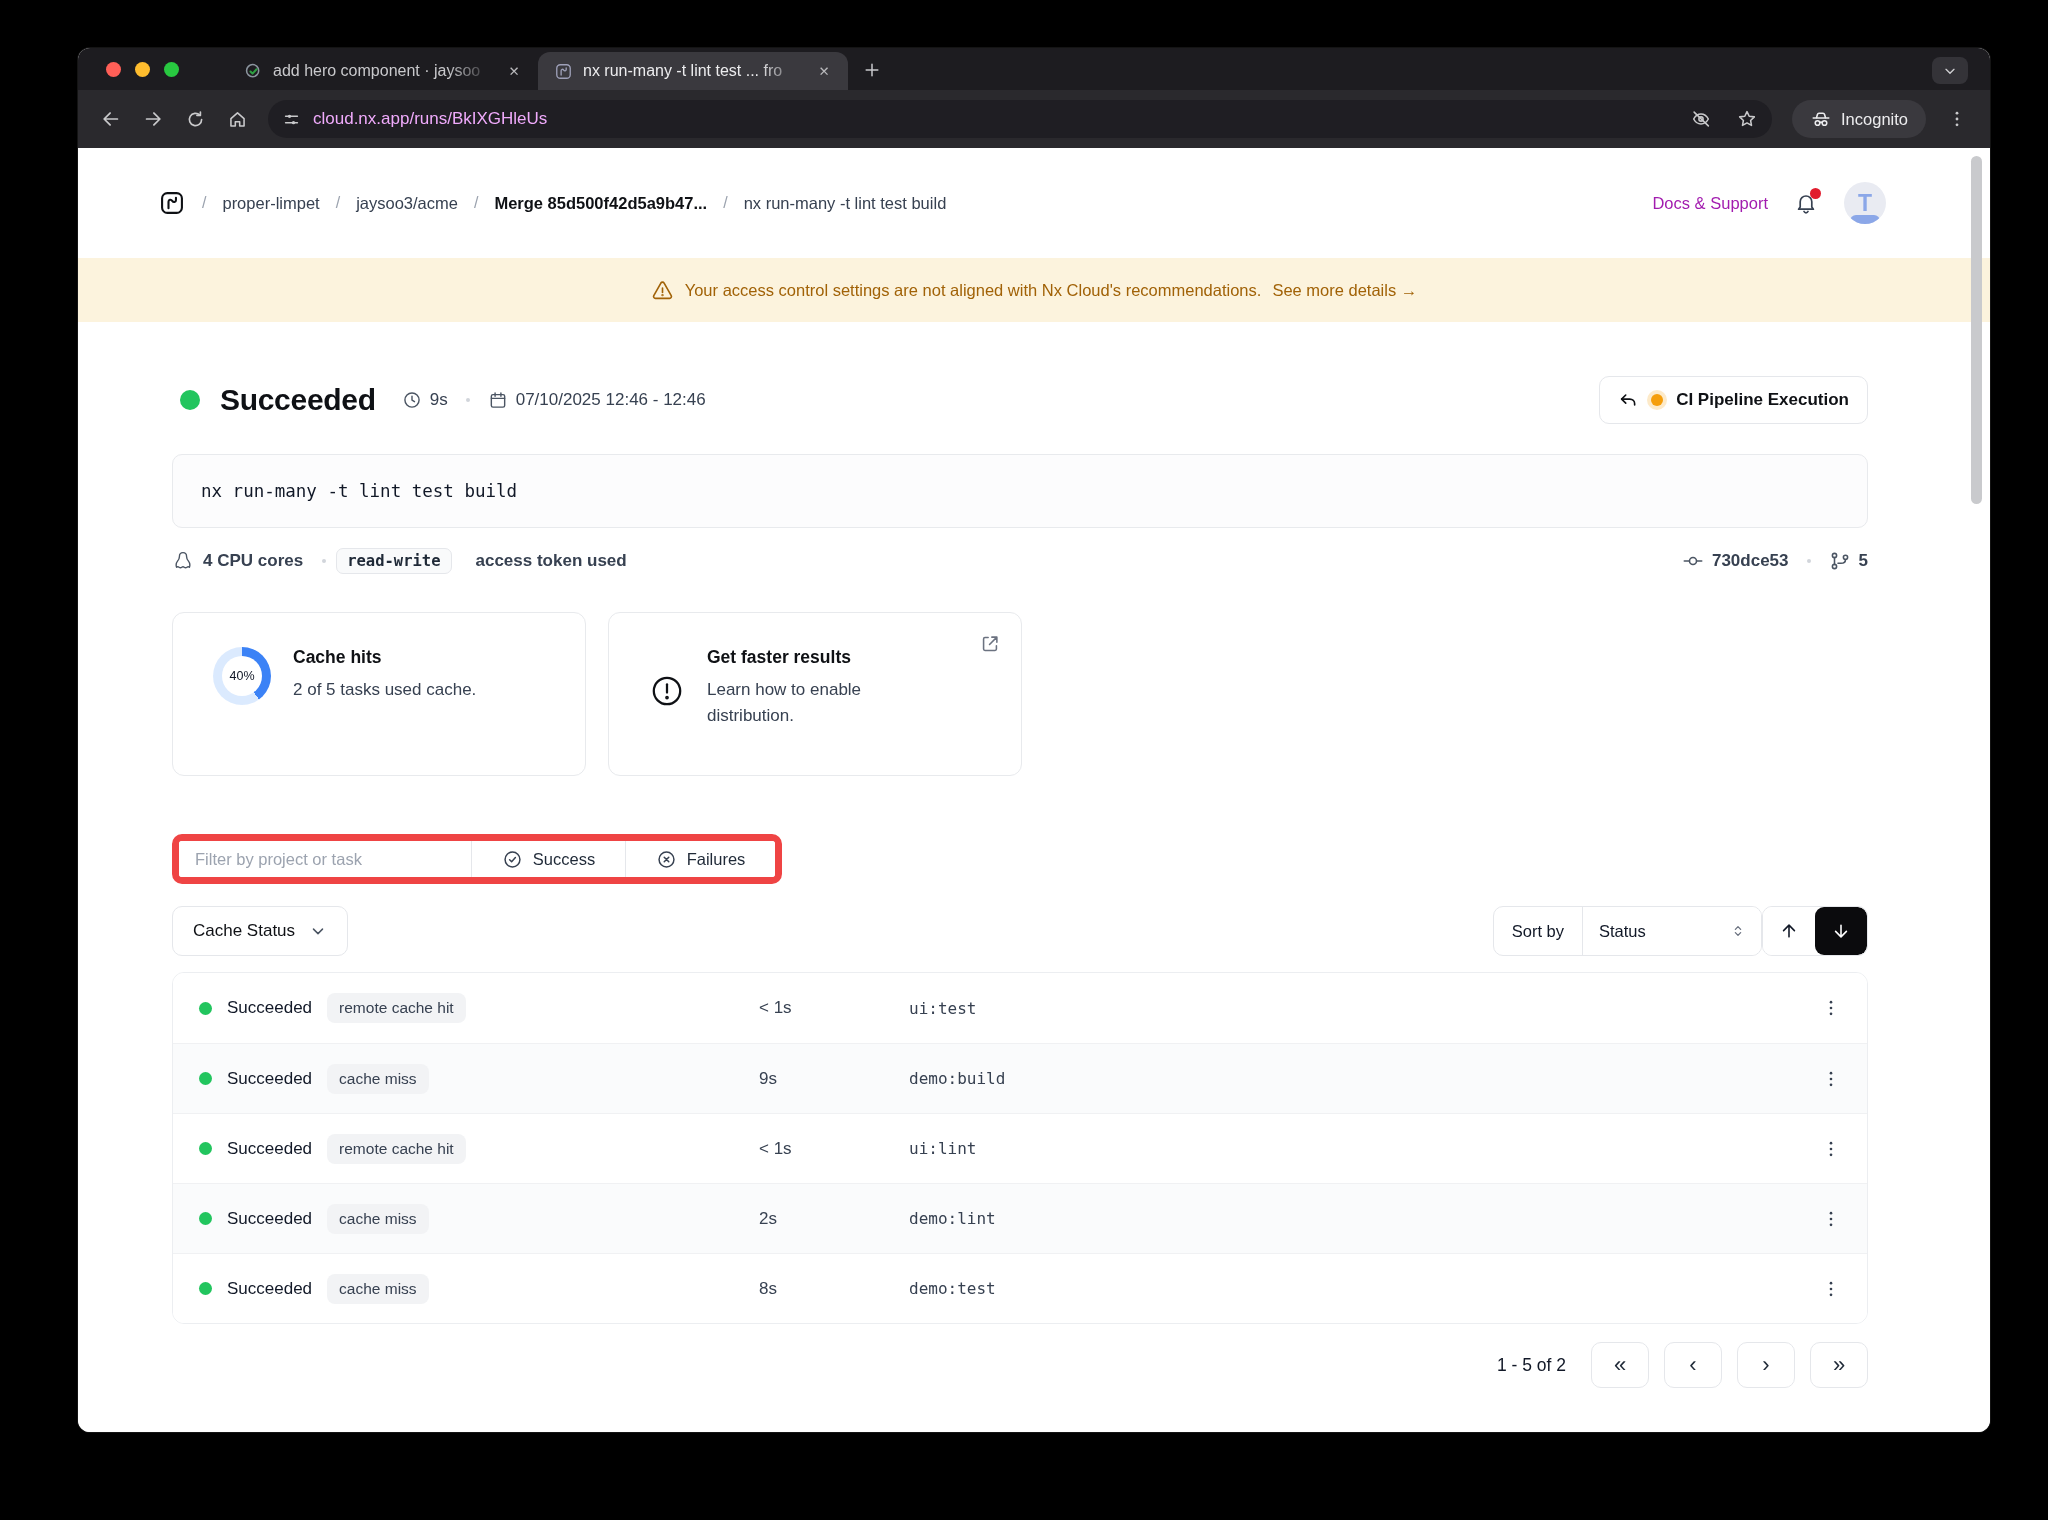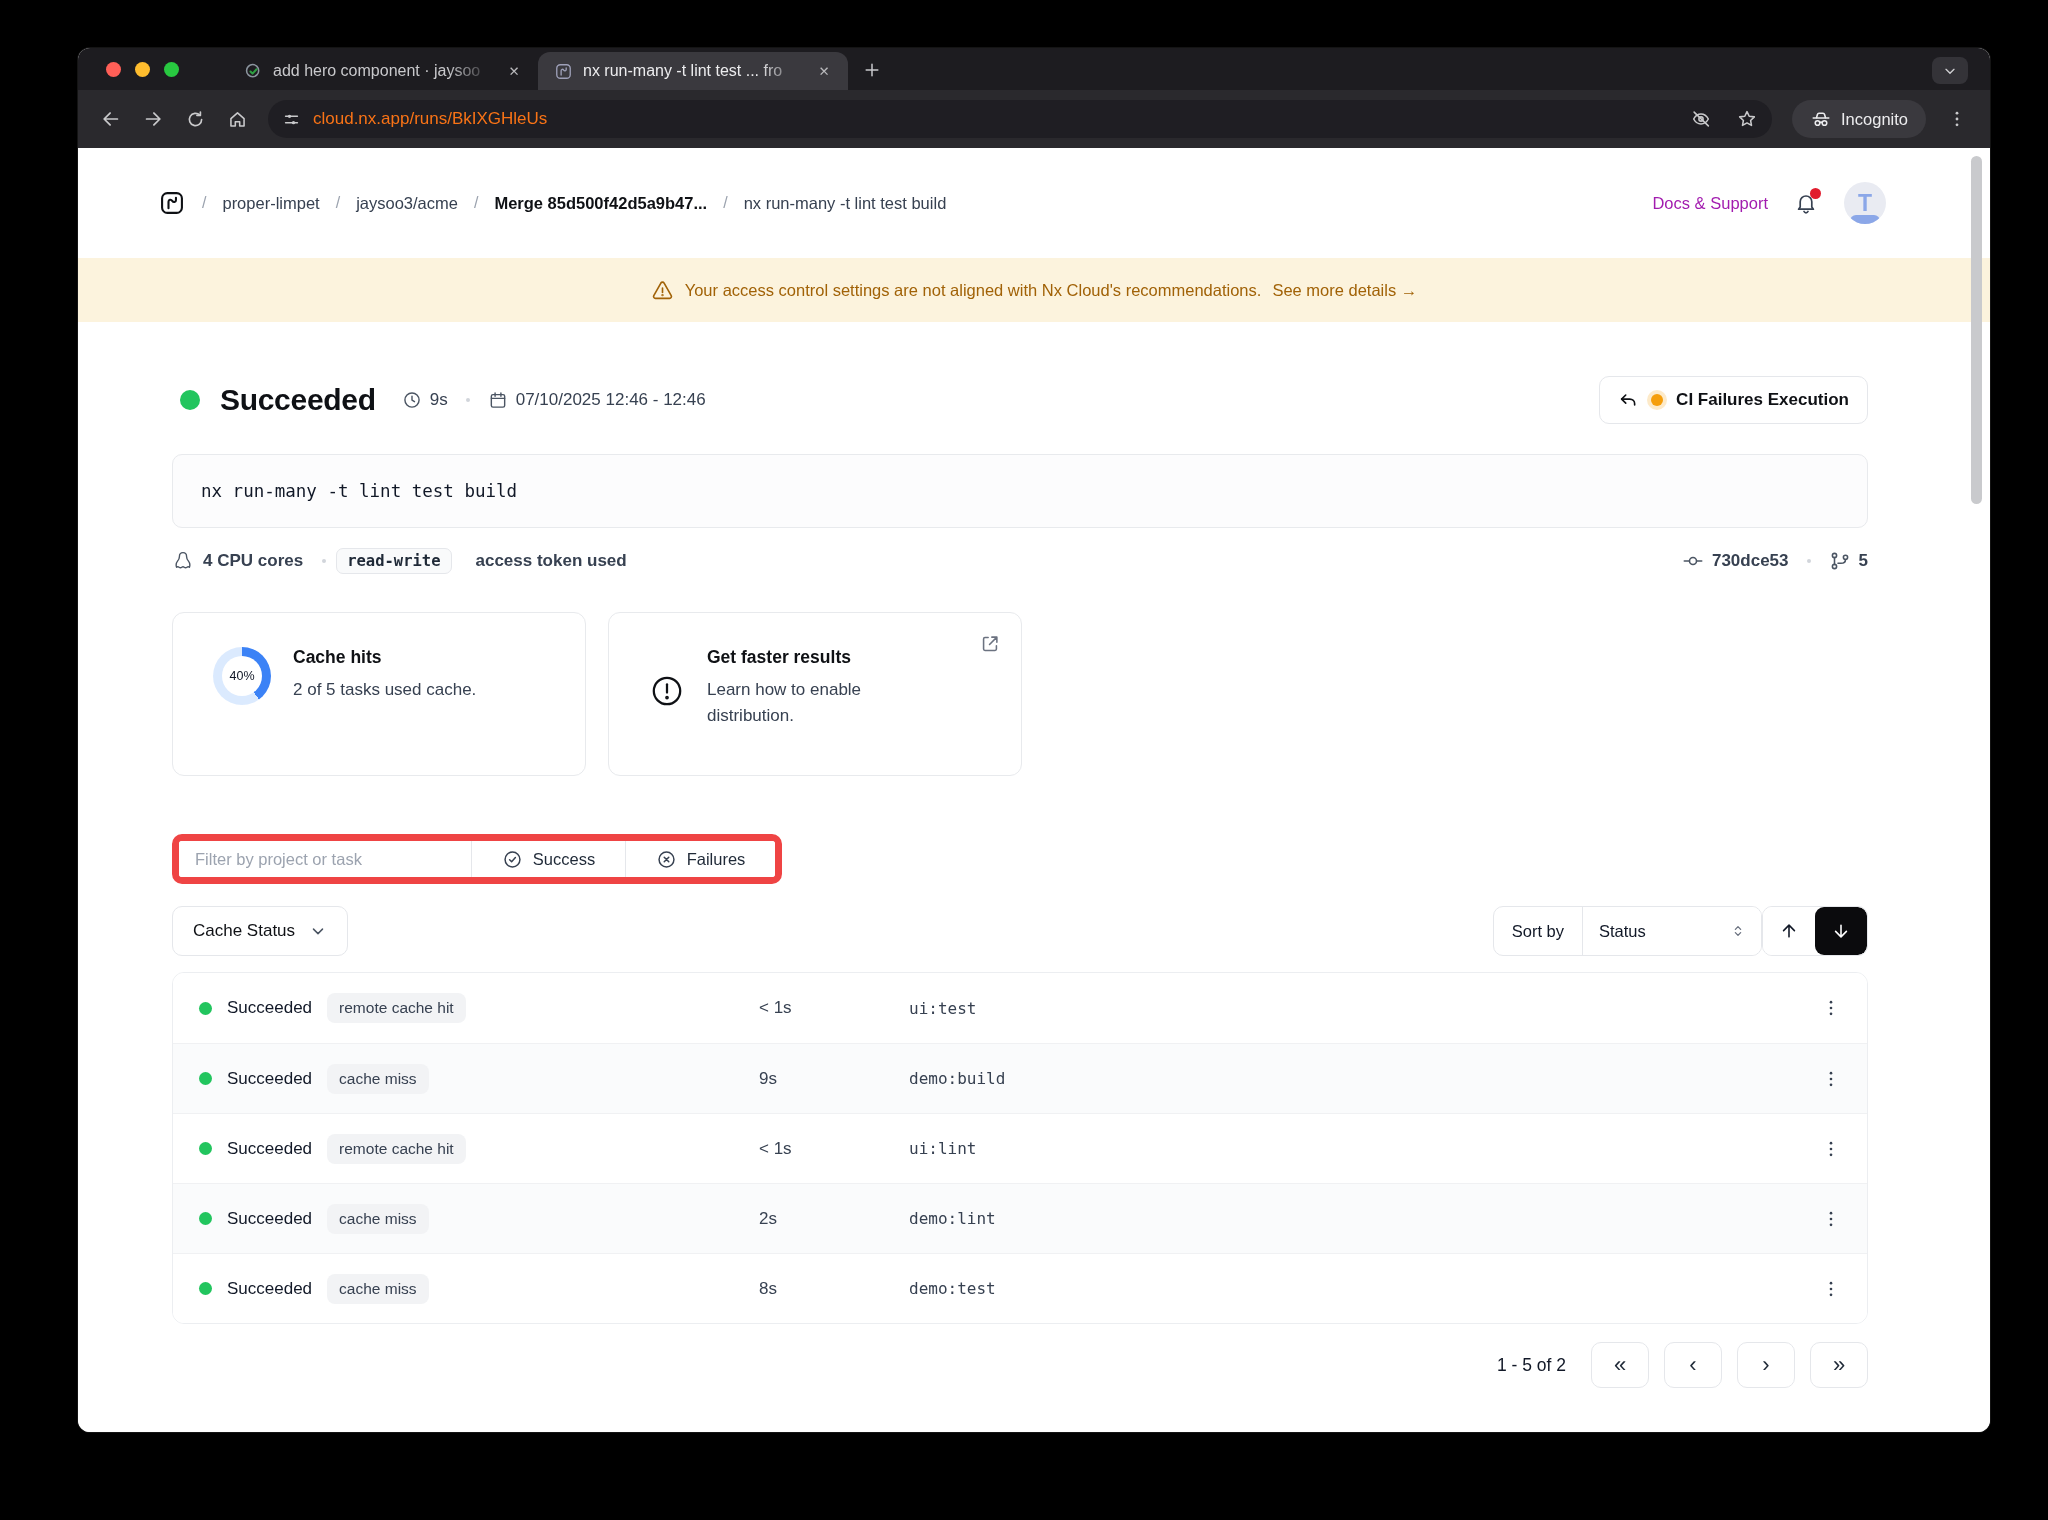--- a/index.html
+++ b/index.html
@@ -18,21 +18,21 @@
   .tab.active { background:#3a393e; border-radius:12px 12px 0 0; color:#ececee; }
   .tab .title { flex:1; white-space:nowrap; overflow:hidden; }
   .tab .fade { -webkit-mask-image:linear-gradient(90deg,#000 80%,transparent); mask-image:linear-gradient(90deg,#000 80%,transparent); }
   .tab-close { width:24px; height:24px; border-radius:6px; display:flex; align-items:center; justify-content:center; color:#b9b9bc; background:transparent; border:none; }
   .newtab-btn { width:32px; height:32px; margin:0 0 4px 8px; border-radius:8px; display:flex; align-items:center; justify-content:center; color:#c9c9cc; background:transparent; border:none; }
   .tabsearch-btn { position:absolute; right:22px; top:9px; width:36px; height:27px; border-radius:8px; background:#343338; color:#cfcfd2; display:flex; align-items:center; justify-content:center; border:none; }
 
   .toolbar { height:58px; background:#2a292d; display:flex; align-items:center; padding:0 14px; gap:4px; }
   .nav-btn { width:38px; height:38px; border-radius:50%; display:flex; align-items:center; justify-content:center; color:#c9c9cb; background:transparent; border:none; }
   .urlpill { flex:1; height:38px; margin:0 8px; border-radius:19px; background:#1f1e23; display:flex; align-items:center; gap:12px; padding:0 8px 0 14px; }
-  .url-text { color:#f97316; font-size:17px; }
+  .url-text { color:#f0abfc; font-size:17px; }
   .pill-spacer { flex:1; }
   .pill-icon { width:34px; height:34px; display:flex; align-items:center; justify-content:center; color:#c9c9cb; background:transparent; border:none; }
   .incog { height:38px; border-radius:19px; background:#3a393e; color:#ececee; display:flex; align-items:center; gap:9px; padding:0 18px; font-size:16.5px; font-weight:500; margin:0 8px; }
   .chrome-menu { width:38px; height:38px; display:flex; align-items:center; justify-content:center; color:#c9c9cb; background:transparent; border:none; }
 
   
   .page { position:relative; height:1284px; background:#fff; color:#111827; }
   .scroll-thumb { position:absolute; right:8px; top:8px; width:11px; height:348px; border-radius:6px; background:#c9cacd; }
 
   .site-header { height:110px; display:flex; align-items:center; padding:0 104px 0 80px; }
@@ -293,21 +293,21 @@
           <span>07/10/2025 12:46 - 12:46</span>
         </div>
         <button class="ci-btn">
           <span>
             <svg width="20" height="20" viewBox="0 0 22 20" fill="none" stroke="currentColor" stroke-width="1.8" stroke-linecap="round" stroke-linejoin="round">
                 <path d="M8.5 13.5 4 9l4.5-4.5"></path>
                 <path d="M4 9h9c3 0 5.3 2.2 5.3 5v1.5"></path>
               </svg>
           </span>
           <span class="ci-dot"></span>
-          <span>CI Failures Execution</span>
+          <span>CI Pipeline Execution</span>
         </button>
       </div>
 
       <div class="command-box">
         <span>nx run-many -t lint test build</span>
       </div>
 
       <div class="meta-row">
         <span class="ico-gray gap">
           <svg width="22" height="22" viewBox="0 0 24 24" fill="none" stroke="currentColor" stroke-width="1.5" stroke-linejoin="round">

